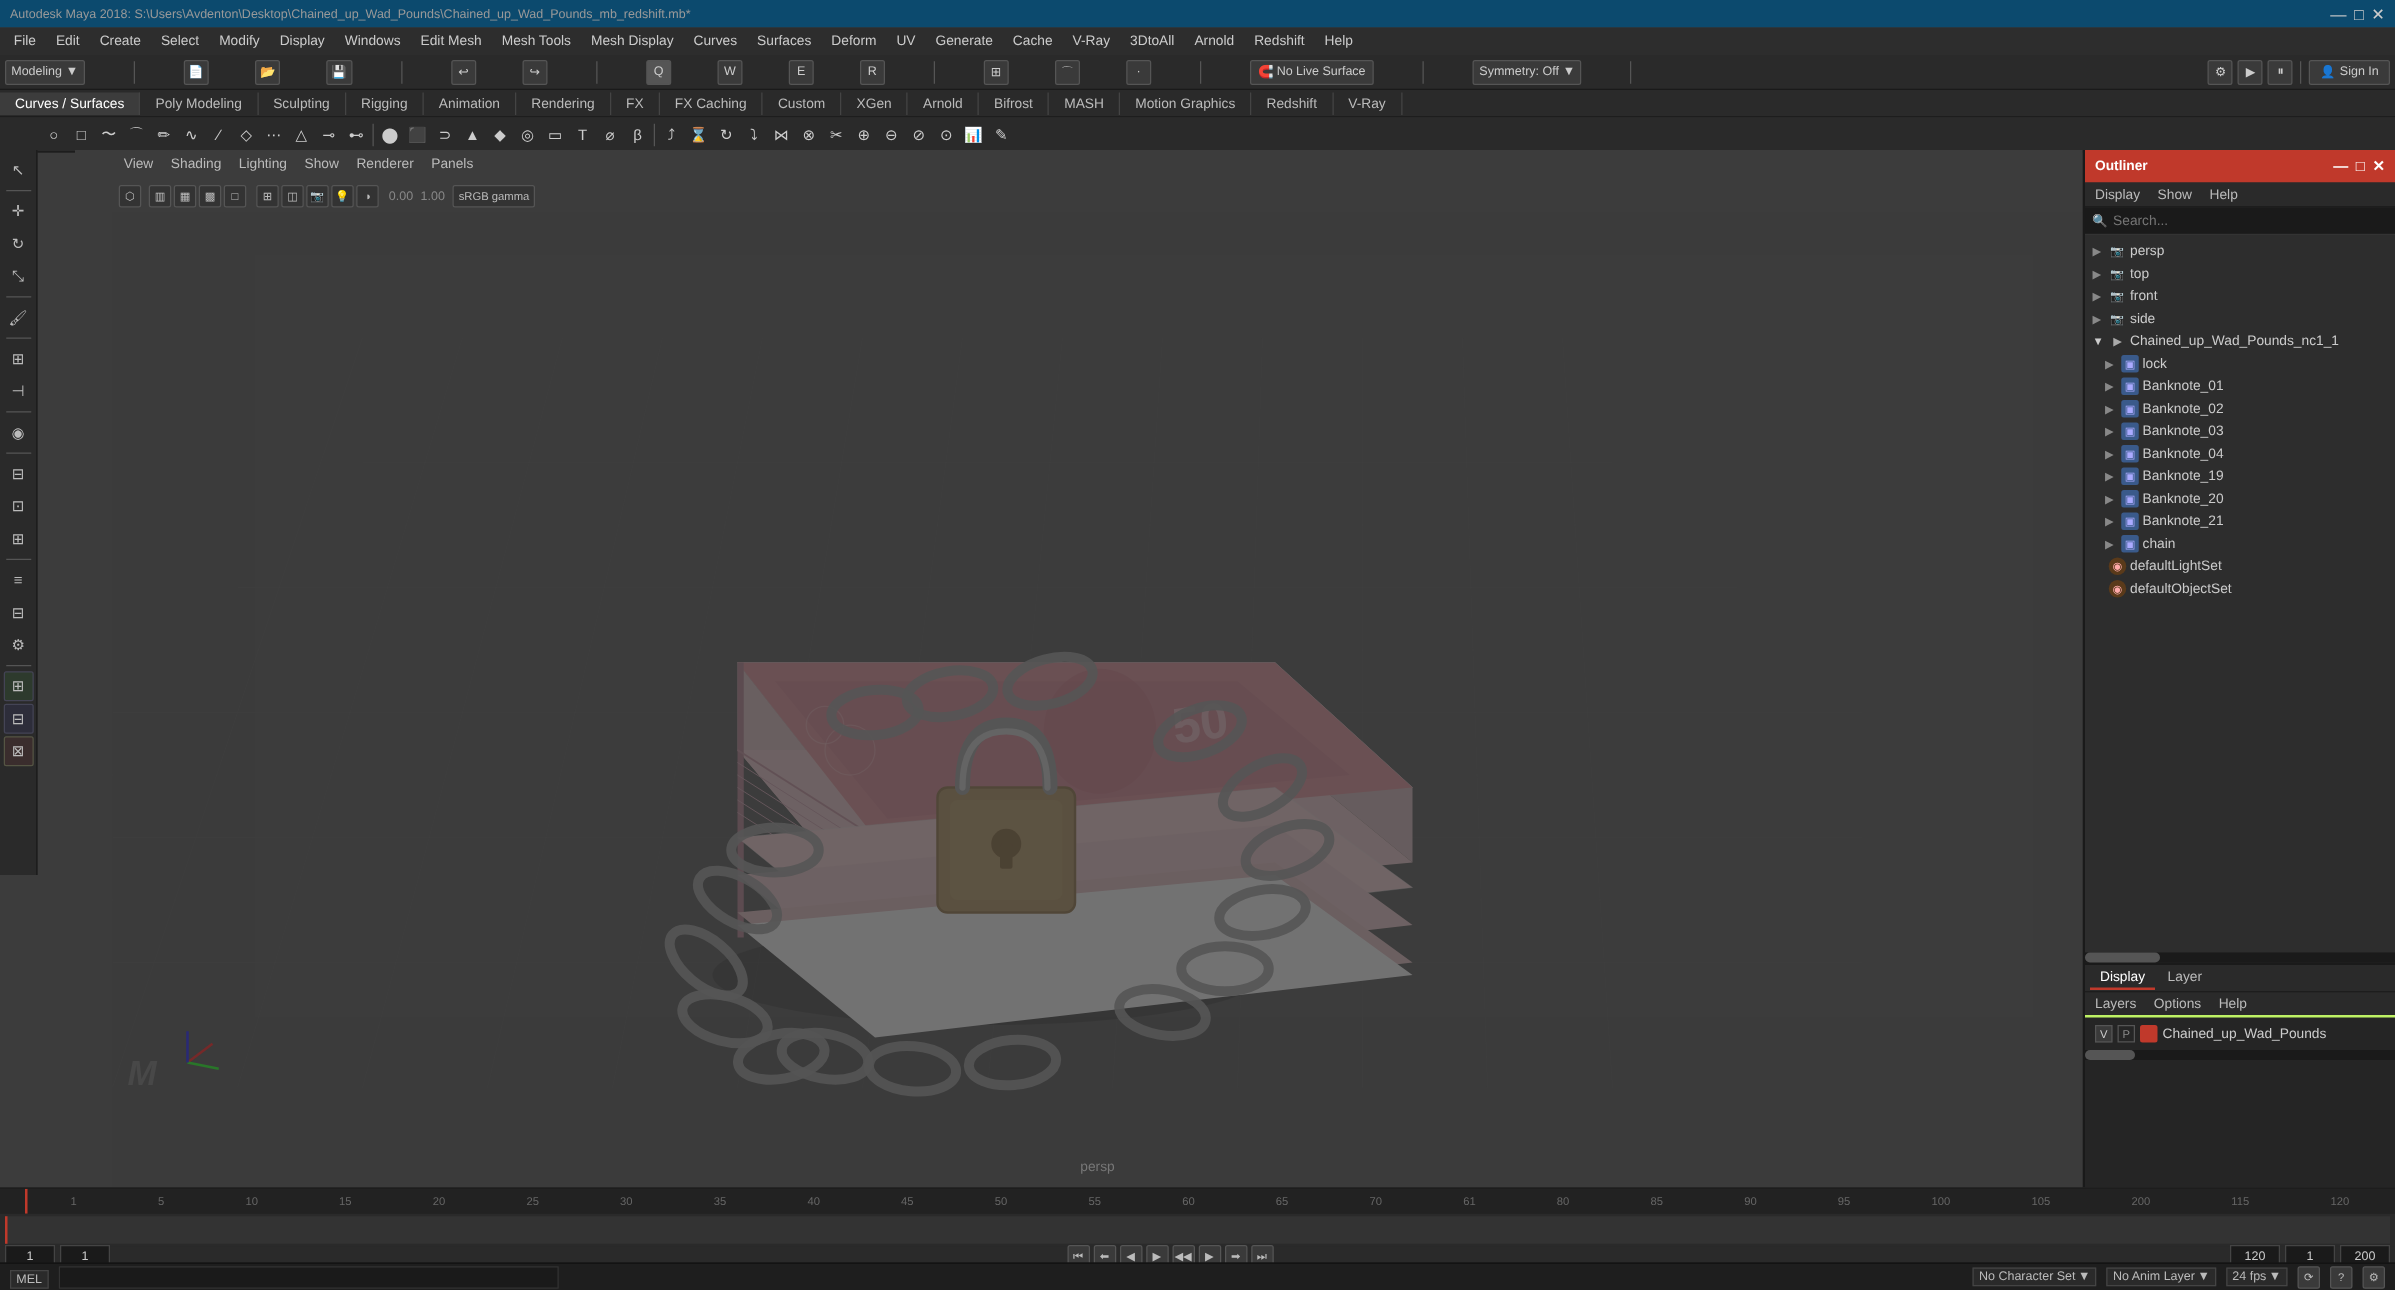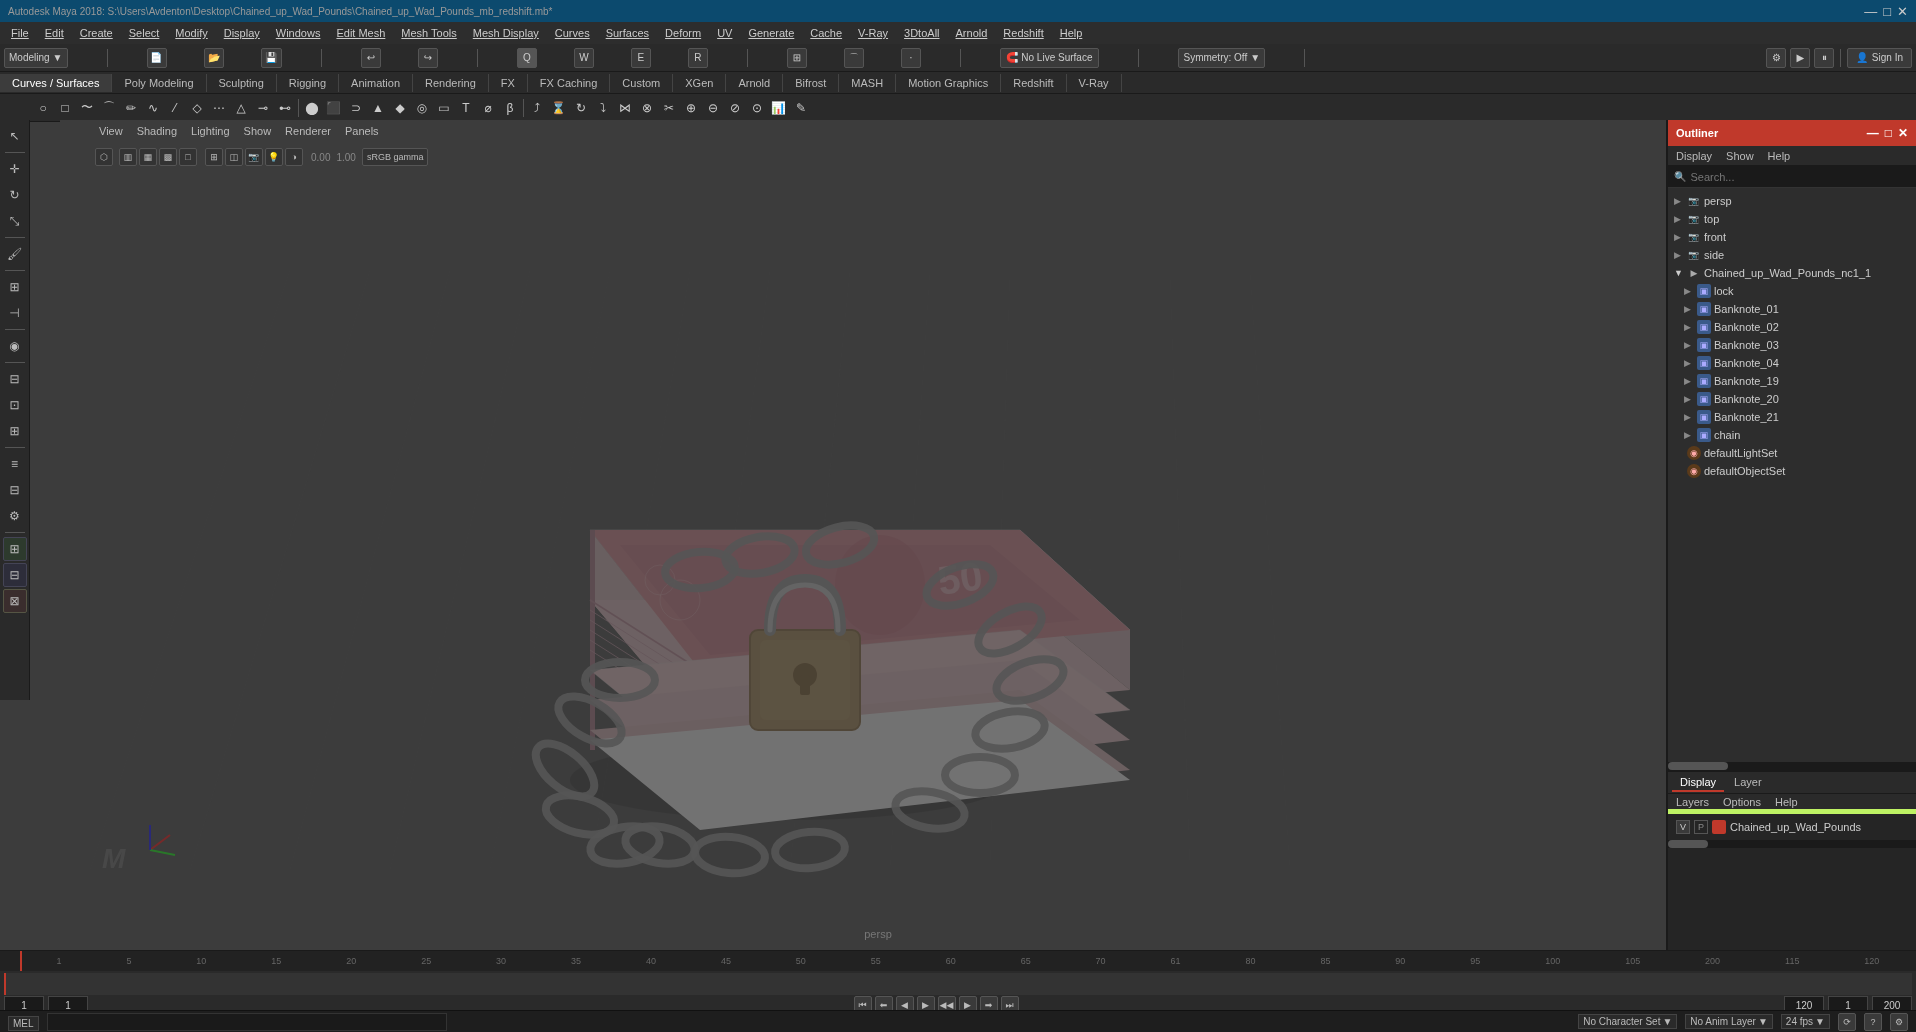--- a/index.html
+++ b/index.html
@@ -9,21 +9,21 @@
     #titlebar {
       width: 100%; height: 22px; background: #0c4a6e; display: flex; align-items: center; justify-content: space-between;
       padding: 0 8px; color: #aaa; font-size: 11px;
     }
     #titlebar-controls { display: flex; gap: 6px; }
     #titlebar-controls span { cursor: pointer; color: #ccc; font-size: 13px; }
 
     
     #menubar {
       width: 100%; height: 22px; background: #2d2d2d; display: flex; align-items: center;
-      padding: 0 4px; gap: 2px; text-decoration: underline;
+      padding: 0 4px; gap: 2px;
     }
     .menu-item { padding: 2px 7px; color: #ccc; cursor: pointer; font-size: 11px; border-radius: 2px; }
 
     
     #toolbar1 {
       width: 100%; height: 28px; background: #2a2a2a; display: flex; align-items: center;
       padding: 0 4px; gap: 3px; border-bottom: 1px solid #1a1a1a;
     }
     .toolbar-btn {
       height: 20px; min-width: 20px; background: #3a3a3a; border: 1px solid #555; border-radius: 2px;
@@ -127,21 +127,21 @@
     
     #outliner-bottom {
       height: 180px; background: #252525; border-top: 2px solid #1a1a1a;
     }
     #outliner-bottom-tabs {
       height: 22px; display: flex; align-items: center; background: #2a2a2a; border-bottom: 1px solid #1a1a1a; gap: 2px; padding: 0 4px;
     }
     .bottom-tab { padding: 2px 8px; color: #bbb; cursor: pointer; font-size: 11px; border-bottom: 2px solid transparent; }
     .bottom-tab.active { color: #fff; border-bottom: 2px solid #c0392b; }
     #outliner-bottom-menus {
-      height: 20px; display: flex; align-items: center; background: #2a2a2a; border-bottom: 5px solid #bef264; gap: 6px; padding: 0 4px;
+      height: 20px; display: flex; align-items: center; background: #2a2a2a; border-bottom: 2px solid #bef264; gap: 6px; padding: 0 4px;
     }
     #outliner-bottom-content {
       padding: 4px; display: flex; flex-direction: column; gap: 2px;
     }
     .layer-row {
       display: flex; align-items: center; gap: 4px; padding: 2px 4px; cursor: pointer; border-radius: 2px;
     }
     .layer-vis { width: 14px; height: 14px; border: 1px solid #555; display: flex; align-items: center; justify-content: center; font-size: 9px; color: #888; cursor: pointer; }
     .layer-vis.v { background: #3a3a3a; color: #ccc; }
     .layer-color { width: 14px; height: 14px; border-radius: 2px; }

